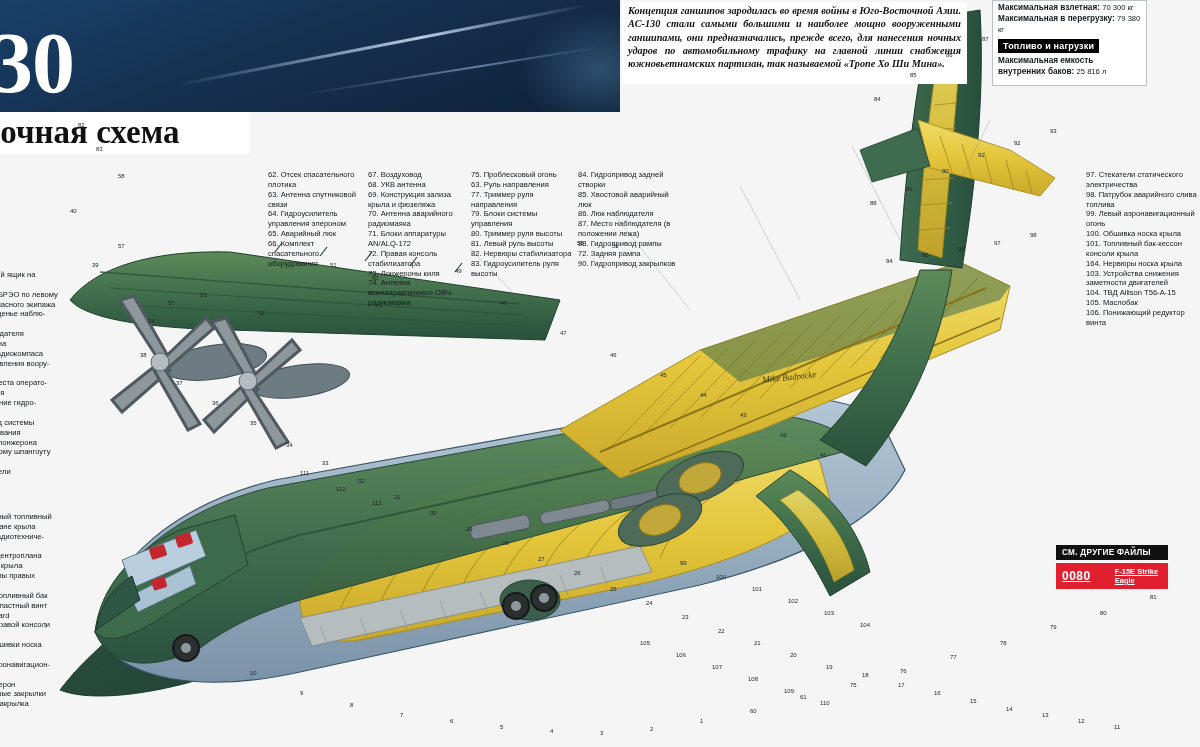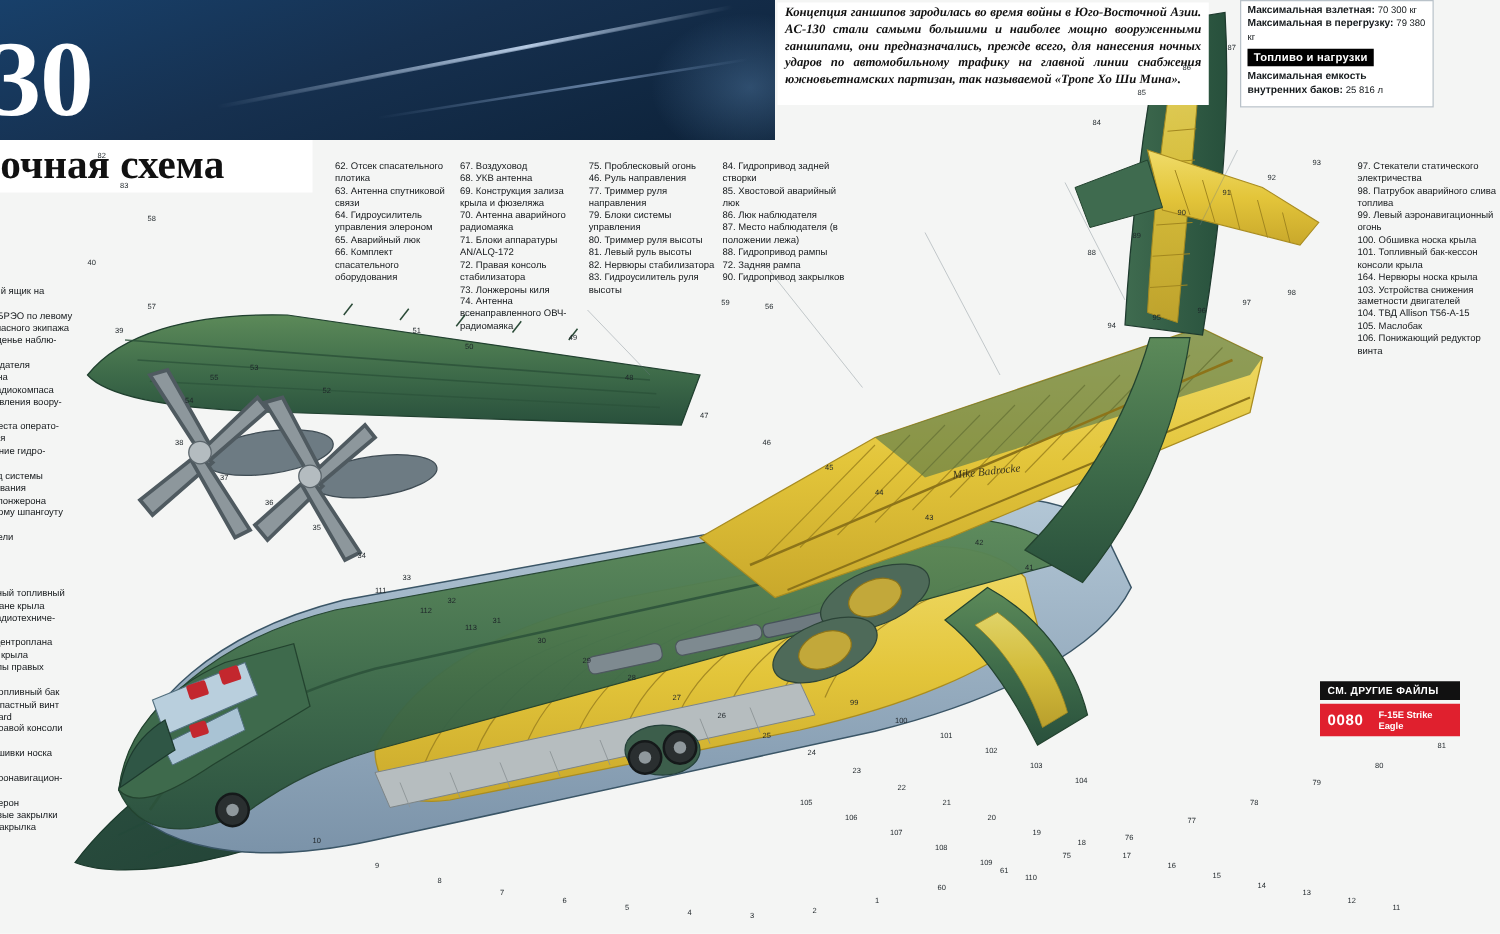--- a/index.html
+++ b/index.html
@@ -104,20 +104,21 @@
     padding: 1px 4px; display:inline-block;
   }
   .spec-sm { font-size: 7px; line-height: 1.45; color: #222; margin-top: 4px; }
 
   
   .legend-col {
     position: absolute;
     font-size: 7.6px;
     line-height: 1.30;
     color: #15191c;
+    margin-top: 42px;
   }
   .legend-col .item { margin-bottom: 0px; }
   .legend-col.clip-left { overflow: hidden; }
 
   .col-left   { left: -34px;  top: 228px;  width: 132px; }
   .col-left2  { left: -34px;  top: 470px;  width: 132px; }
   .col-62     { left: 268px;  top: 128px;  width: 96px; }
   .col-67     { left: 368px;  top: 128px;  width: 100px; }
   .col-75     { left: 471px;  top: 128px;  width: 102px; }
   .col-84     { left: 578px;  top: 128px;  width: 100px; }
@@ -132,22 +133,22 @@
     position: absolute; left: 1036px; top: 545px;
     width: 132px;
     padding-left: 20px;
   }
   .of-head {
     background: #111; color: #fff; font-size: 8.2px; font-weight: 700;
     padding: 3px 6px; letter-spacing: .3px;
   }
   .of-row {
     background: #e0202e; color: #fff;
-    display: flex; align-items: center; gap: 12px;
-    padding: 4px 6px; margin-top: 3px;
+    display: flex; align-items: center; gap: 24px;
+    padding: 4px 6px; margin-top: 3px; text-decoration: underline;
   }
   .of-code { font-size: 12px; font-weight: 700; letter-spacing: .5px; }
   .of-label { font-size: 7.5px; font-weight: 700; }
 
   
   .watermark {
     position: absolute; left: 0; top: 690px; width: 1200px;
     text-align: center;
     font-size: 15px; color: #3a3f44;
     letter-spacing: .2px;
@@ -459,21 +460,21 @@
       <div class="item">68. УКВ антенна</div>
       <div class="item">69. Конструкция зализа крыла и фюзеляжа</div>
       <div class="item">70. Антенна аварийного радиомаяка</div>
       <div class="item">71. Блоки аппаратуры AN/ALQ-172</div>
       <div class="item">72. Правая консоль стабилизатора</div>
       <div class="item">73. Лонжероны киля</div>
       <div class="item">74. Антенна всенаправленного ОВЧ-радиомаяка</div>
     </div>
   <div class="legend-col col-75" id="col-75">
       <div class="item">75. Проблесковый огонь</div>
-      <div class="item">46. Руль направления</div>
+      <div class="item">63. Руль направления</div>
       <div class="item">77. Триммер руля направления</div>
       <div class="item">79. Блоки системы управления</div>
       <div class="item">80. Триммер руля высоты</div>
       <div class="item">81. Левый руль высоты</div>
       <div class="item">82. Нервюры стабилизатора</div>
       <div class="item">83. Гидроусилитель руля высоты</div>
     </div>
   <div class="legend-col col-84" id="col-84">
       <div class="item">84. Гидропривод задней створки</div>
       <div class="item">85. Хвостовой аварийный люк</div>

